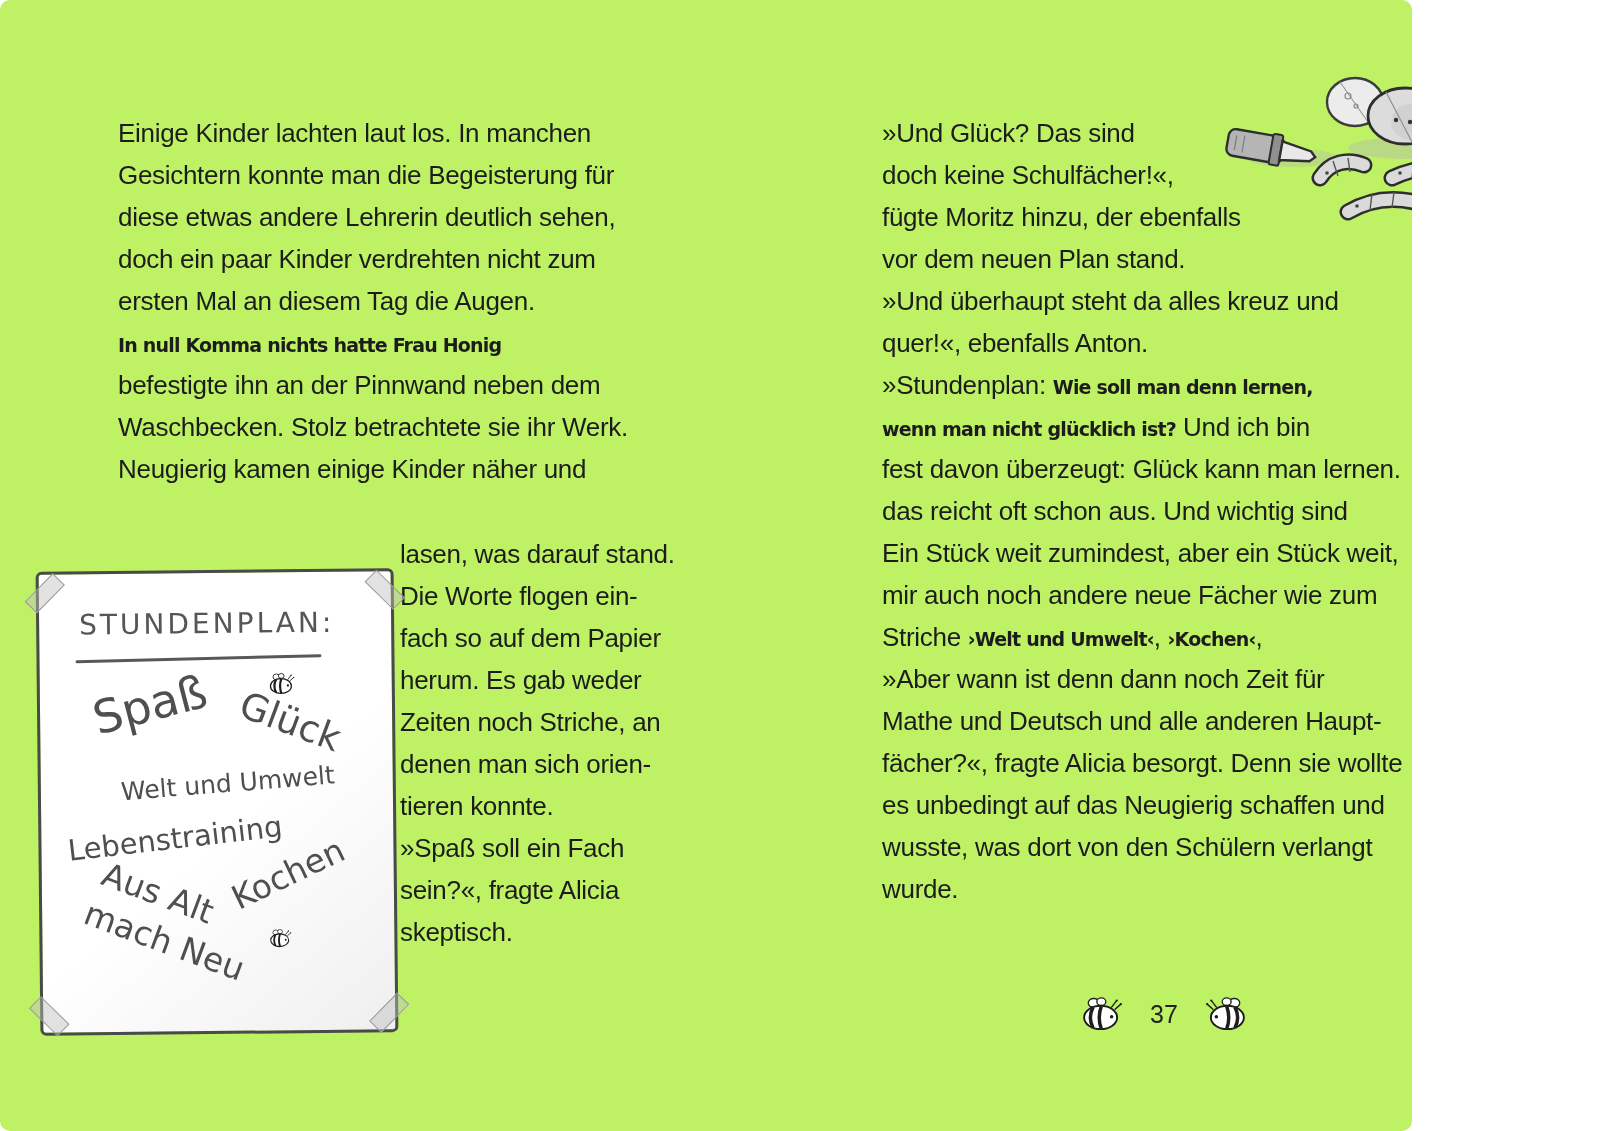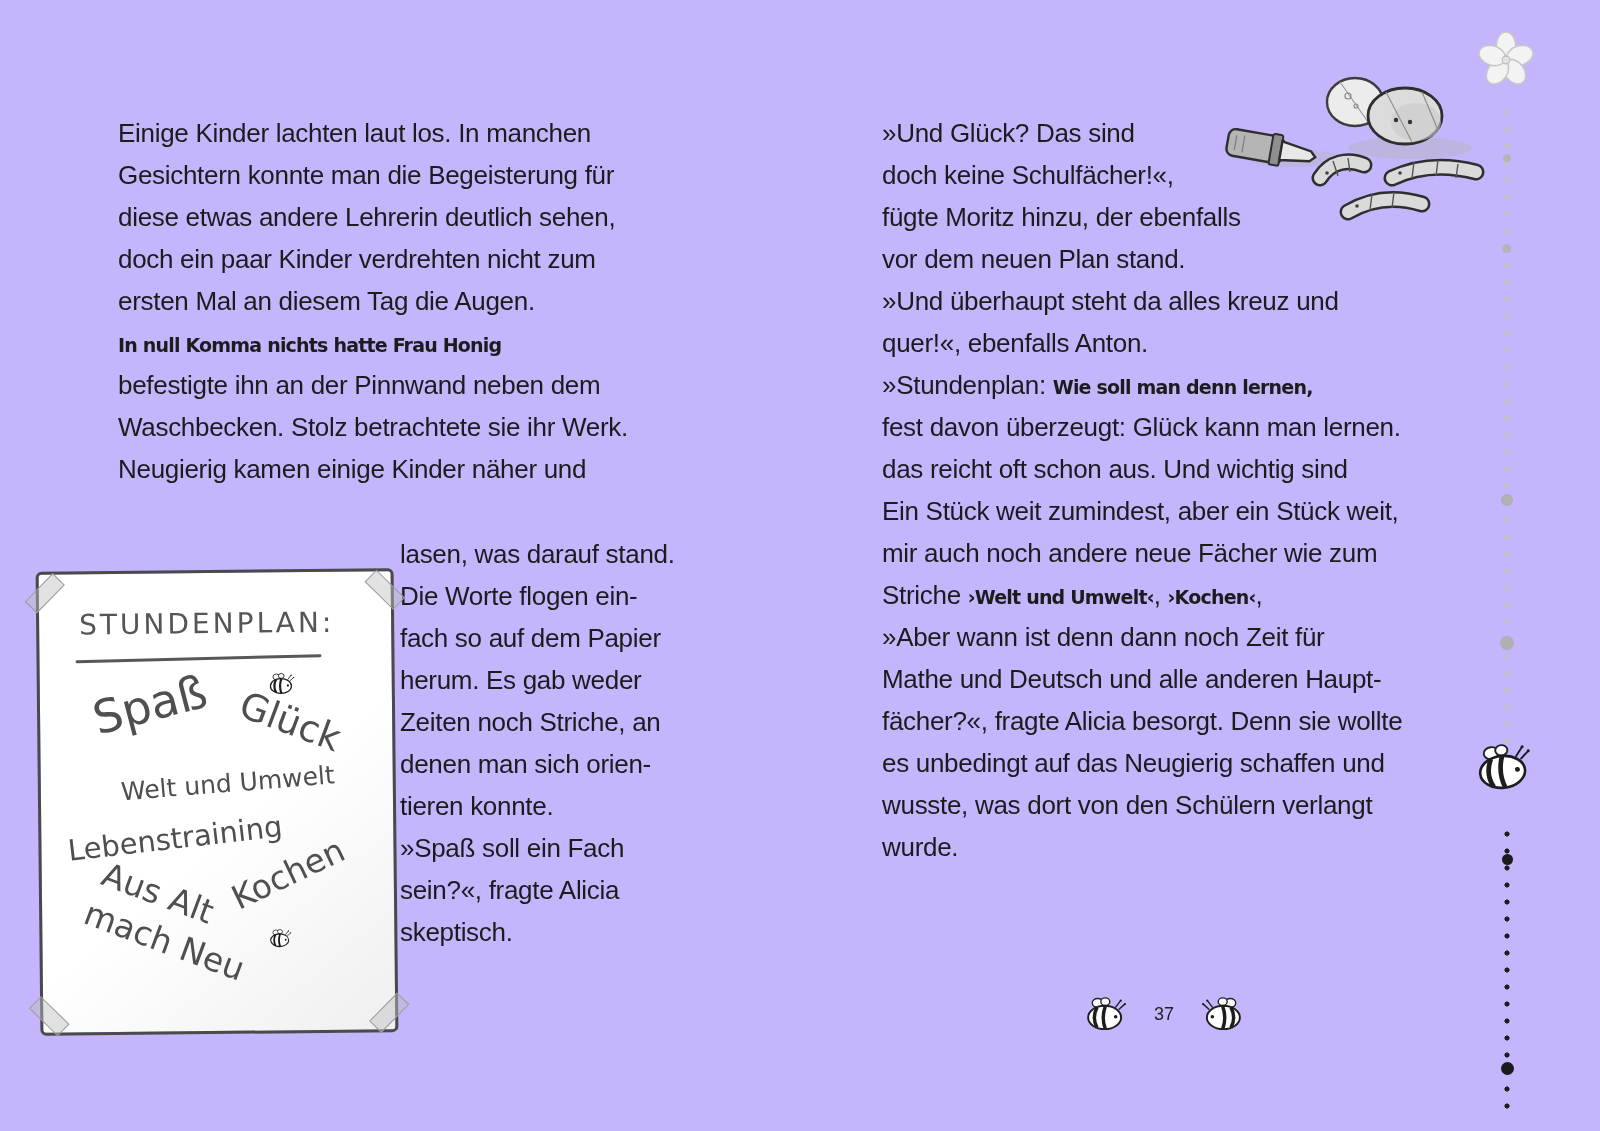--- a/index.html
+++ b/index.html
@@ -1,19 +1,20 @@
 <!DOCTYPE html>
 <html><head>
 <meta charset="utf-8">
 <style>
   html,body { margin:0; padding:0; background:#ffffff; }
   .canvas {
-    position:relative; width:1600px; height:1131px; overflow:hidden;
-    background:#c4b5fd; color:#1c1c1c;
+    position:relative; width:1412px; height:1131px; overflow:hidden;
+    background:#bef264; color:#1c1c1c;
     font-family:"Liberation Sans", sans-serif;
+    border-radius:10px;
   }
   .text-block { position:absolute; }
   .left-main  { left:118px; top:112px; width:585px; }
   .left-col   { left:400px; top:533px; width:300px; }
   .right-main { left:882px; top:112px; width:585px; }
   .tline { height:42px; line-height:42px; font-size:26px; letter-spacing:-0.3px; white-space:nowrap; color:#1c1c1c; }
   .bold-hand { font-family:"DejaVu Sans", sans-serif; font-weight:700; font-size:19px; letter-spacing:-0.8px; }
 
   
   .poster {
@@ -48,21 +49,21 @@
     background-image:radial-gradient(circle at 5px 8px, #c2c2c2 2.4px, rgba(0,0,0,0) 2.7px);
     background-size:10px 17px; }
   .dots-dark { left:1502px; top:826px; height:284px;
     background-image:radial-gradient(circle at 5px 8px, #1e1e1e 2.4px, rgba(0,0,0,0) 2.7px);
     background-size:10px 17px; }
   .accent-dot { position:absolute; border-radius:50%; }
   .margin-bee { position:absolute; left:1474px; top:742px; width:60px; height:50px; transform:rotate(-6deg); }
 
   .footer { position:absolute; left:1048px; top:990px; width:232px; height:48px;
     display:flex; align-items:center; justify-content:center; gap:26px; }
-  .page-num { font-size:18px; color:#222; font-family:"Liberation Sans",sans-serif; }
+  .page-num { font-size:25px; color:#222; font-family:"Liberation Sans",sans-serif; }
   .bee { display:block; }
   .bee.flip { transform:scaleX(-1); }
   .footer .bee { width:44px; height:36px; }
 </style>
 </head>
 <body>
 
 <svg width="0" height="0" style="position:absolute">
   <defs>
     <g id="beeSym">
@@ -129,20 +130,21 @@
   </div>
 
   <div class="text-block right-main">
       <div class="tline"><span>»Und Glück? Das sind</span></div>
       <div class="tline"><span>doch keine Schulfächer!«,</span></div>
       <div class="tline"><span>fügte Moritz hinzu, der ebenfalls</span></div>
       <div class="tline"><span>vor dem neuen Plan stand.</span></div>
       <div class="tline"><span>»Und überhaupt steht da alles kreuz und</span></div>
       <div class="tline"><span>quer!«, ebenfalls Anton.</span></div>
       <div class="tline"><span>»Stundenplan: </span><span class="bold-hand">Wie soll man denn lernen,</span></div>
+      <div class="tline"><span class="bold-hand">wenn man nicht glücklich ist?</span><span> Und ich bin</span></div>
       <div class="tline"><span>fest davon überzeugt: Glück kann man lernen.</span></div>
       <div class="tline"><span>das reicht oft schon aus. Und wichtig sind</span></div>
       <div class="tline"><span>Ein Stück weit zumindest, aber ein Stück weit,</span></div>
       <div class="tline"><span>mir auch noch andere neue Fächer wie zum</span></div>
       <div class="tline"><span>Striche </span><span class="bold-hand">›Welt und Umwelt‹</span><span>, </span><span class="bold-hand">›Kochen‹</span><span>,</span></div>
       <div class="tline"><span>»Aber wann ist denn dann noch Zeit für</span></div>
       <div class="tline"><span>Mathe und Deutsch und alle anderen Haupt-</span></div>
       <div class="tline"><span>fächer?«, fragte Alicia besorgt. Denn sie wollte</span></div>
       <div class="tline"><span>es unbedingt auf das Neugierig schaffen und</span></div>
       <div class="tline"><span>wusste, was dort von den Schülern verlangt</span></div>

